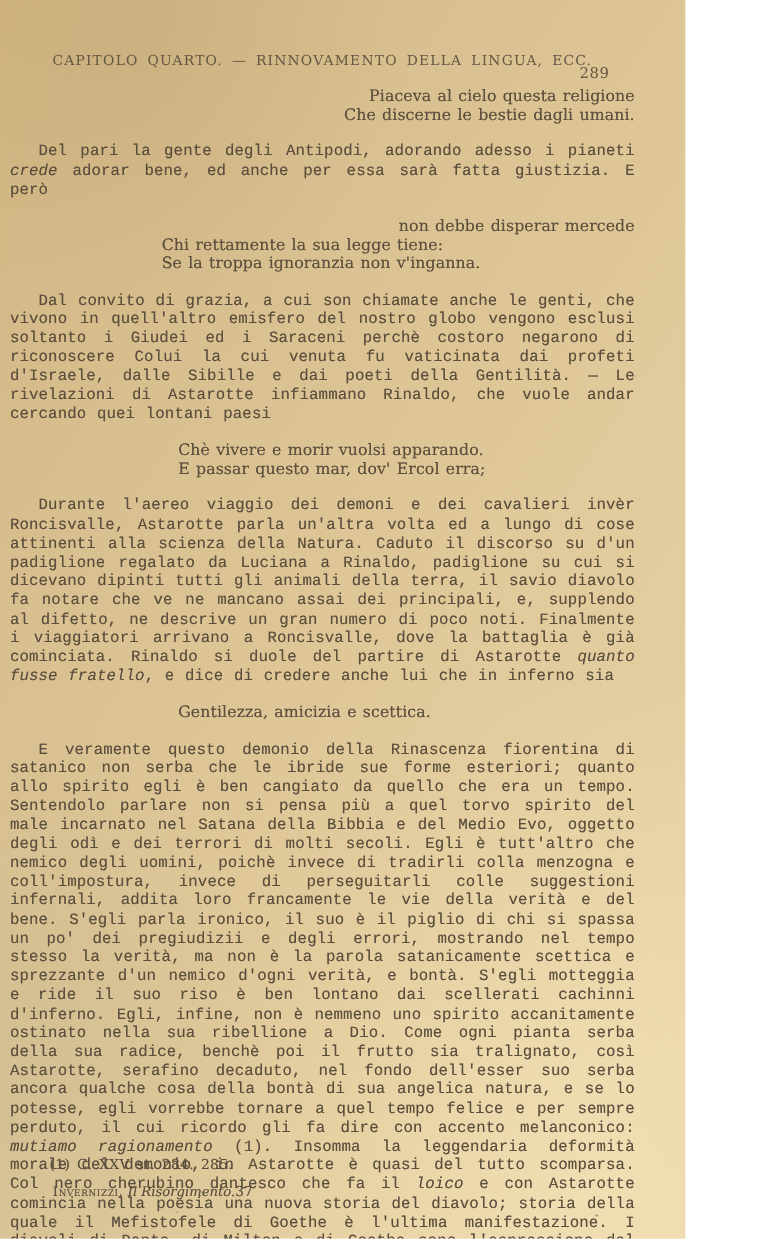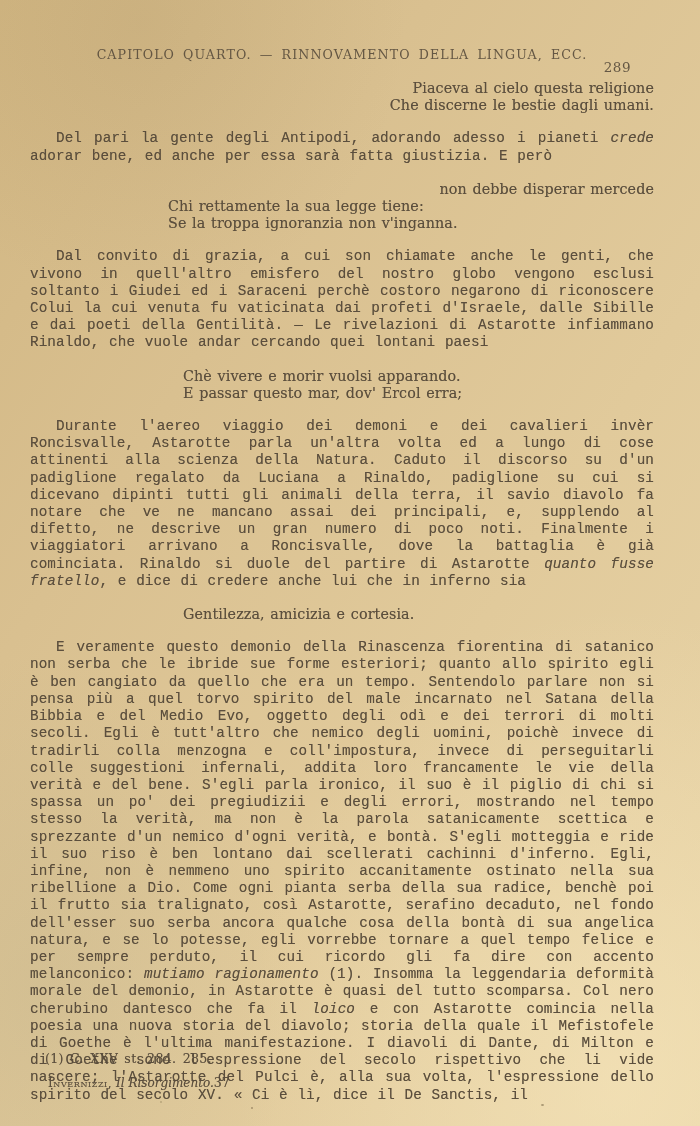--- a/index.html
+++ b/index.html
@@ -1,24 +1,24 @@
 <!DOCTYPE html>
 <html lang="it"><head>
 <meta charset="utf-8">
 <style>
   html, body { margin: 0; padding: 0; }
   body { width: 700px; font-family: "DejaVu Serif", "Liberation Serif", serif; }
 
   .page {
     position: relative;
-    width: 700px;
+    width: 623px;
     height: 1126px;
     overflow: hidden;
     box-sizing: border-box;
-    padding: 47px 46px 0 30px;
+    padding: 47px 46px 0 9px;
     color: rgba(88, 76, 59, 0.96);
     background:
       radial-gradient(90% 70% at 88% 96%, rgba(248,232,190,0.55), rgba(248,232,190,0) 60%),
       radial-gradient(60% 50% at 6% 88%, rgba(165,162,130,0.18), rgba(165,162,130,0) 60%),
       radial-gradient(70% 45% at 20% 2%, rgba(140,115,75,0.12), rgba(140,115,75,0) 55%),
       linear-gradient(123deg, #d1b682 0%, #d9c090 30%, #e1ca9b 62%, #e9d5a8 100%);
   }
 
   
   .running-head {
@@ -121,21 +121,21 @@
         <div class="verse-line">Chi rettamente la sua legge tiene:</div>
         <div class="verse-line">Se la troppa ignoranzia non v'inganna.</div>
       </div>
       <p class="para"><span>Dal convito di grazia, a cui son chiamate anche le genti, che vivono in quell'altro emisfero del nostro globo vengono esclusi soltanto i Giudei ed i Saraceni perchè costoro negarono di riconoscere Colui la cui venuta fu vaticinata dai profeti d'Israele, dalle Sibille e dai poeti della Gentilità. — Le rivelazioni di Astarotte infiammano Rinaldo, che vuole andar cercando quei lontani paesi</span></p>
       <div class="verse vc">
         <div class="verse-line">Chè vivere e morir vuolsi apparando.</div>
         <div class="verse-line">E passar questo mar, dov' Ercol erra;</div>
       </div>
       <p class="para"><span>Durante l'aereo viaggio dei demoni e dei cavalieri invèr Roncisvalle, Astarotte parla un'altra volta ed a lungo di cose attinenti alla scienza della Natura. Caduto il discorso su d'un padiglione regalato da Luciana a Rinaldo, padiglione su cui si dicevano dipinti tutti gli animali della terra, il savio diavolo fa notare che ve ne mancano assai dei principali, e, supplendo al difetto, ne descrive un gran numero di poco noti. Finalmente i viaggiatori arrivano a Roncisvalle, dove la battaglia è già cominciata. Rinaldo si duole del partire di Astarotte </span><span class="it">quanto fusse fratello</span><span>, e dice di credere anche lui che in inferno sia</span></p>
       <div class="verse vc">
-        <div class="verse-line">Gentilezza, amicizia e cortesia.</div>
+        <div class="verse-line">Gentilezza, amicizia e scettica.</div>
       </div>
       <p class="para"><span>E veramente questo demonio della Rinascenza fiorentina di satanico non serba che le ibride sue forme esteriori; quanto allo spirito egli è ben cangiato da quello che era un tempo. Sentendolo parlare non si pensa più a quel torvo spirito del male incarnato nel Satana della Bibbia e del Medio Evo, oggetto degli odì e dei terrori di molti secoli. Egli è tutt'altro che nemico degli uomini, poichè invece di tradirli colla menzogna e coll'impostura, invece di perseguitarli colle suggestioni infernali, addita loro francamente le vie della verità e del bene. S'egli parla ironico, il suo è il piglio di chi si spassa un po' dei pregiudizii e degli errori, mostrando nel tempo stesso la verità, ma non è la parola satanicamente scettica e sprezzante d'un nemico d'ogni verità, e bontà. S'egli motteggia e ride il suo riso è ben lontano dai scellerati cachinni d'inferno. Egli, infine, non è nemmeno uno spirito accanitamente ostinato nella sua ribellione a Dio. Come ogni pianta serba della sua radice, benchè poi il frutto sia tralignato, così Astarotte, serafino decaduto, nel fondo dell'esser suo serba ancora qualche cosa della bontà di sua angelica natura, e se lo potesse, egli vorrebbe tornare a quel tempo felice e per sempre perduto, il cui ricordo gli fa dire con accento melanconico: </span><span class="it">mutiamo ragionamento</span><span> (1). Insomma la leggendaria deformità morale del demonio, in Astarotte è quasi del tutto scomparsa. Col nero cherubino dantesco che fa il </span><span class="it">loico</span><span> e con Astarotte comincia nella poesia una nuova storia del diavolo; storia della quale il Mefistofele di Goethe è l'ultima manifestazione. I diavoli di Dante, di Milton e di Goethe sono l'espressione del secolo rispettivo che li vide nascere; l'Astarotte del Pulci è, alla sua volta, l'espressione dello spirito del secolo XV. « Ci è lì, dice il De Sanctis, il</span></p>
     </div>
 
   <div class="footnote">(1) C. XXV st. 284. 285.</div>
 
   <div class="footer-line">
     <span class="sig"><span class="sc">Invernizzi,</span>
       <span class="it">Il Risorgimento.</span></span>
     <span class="sheet">37</span>

